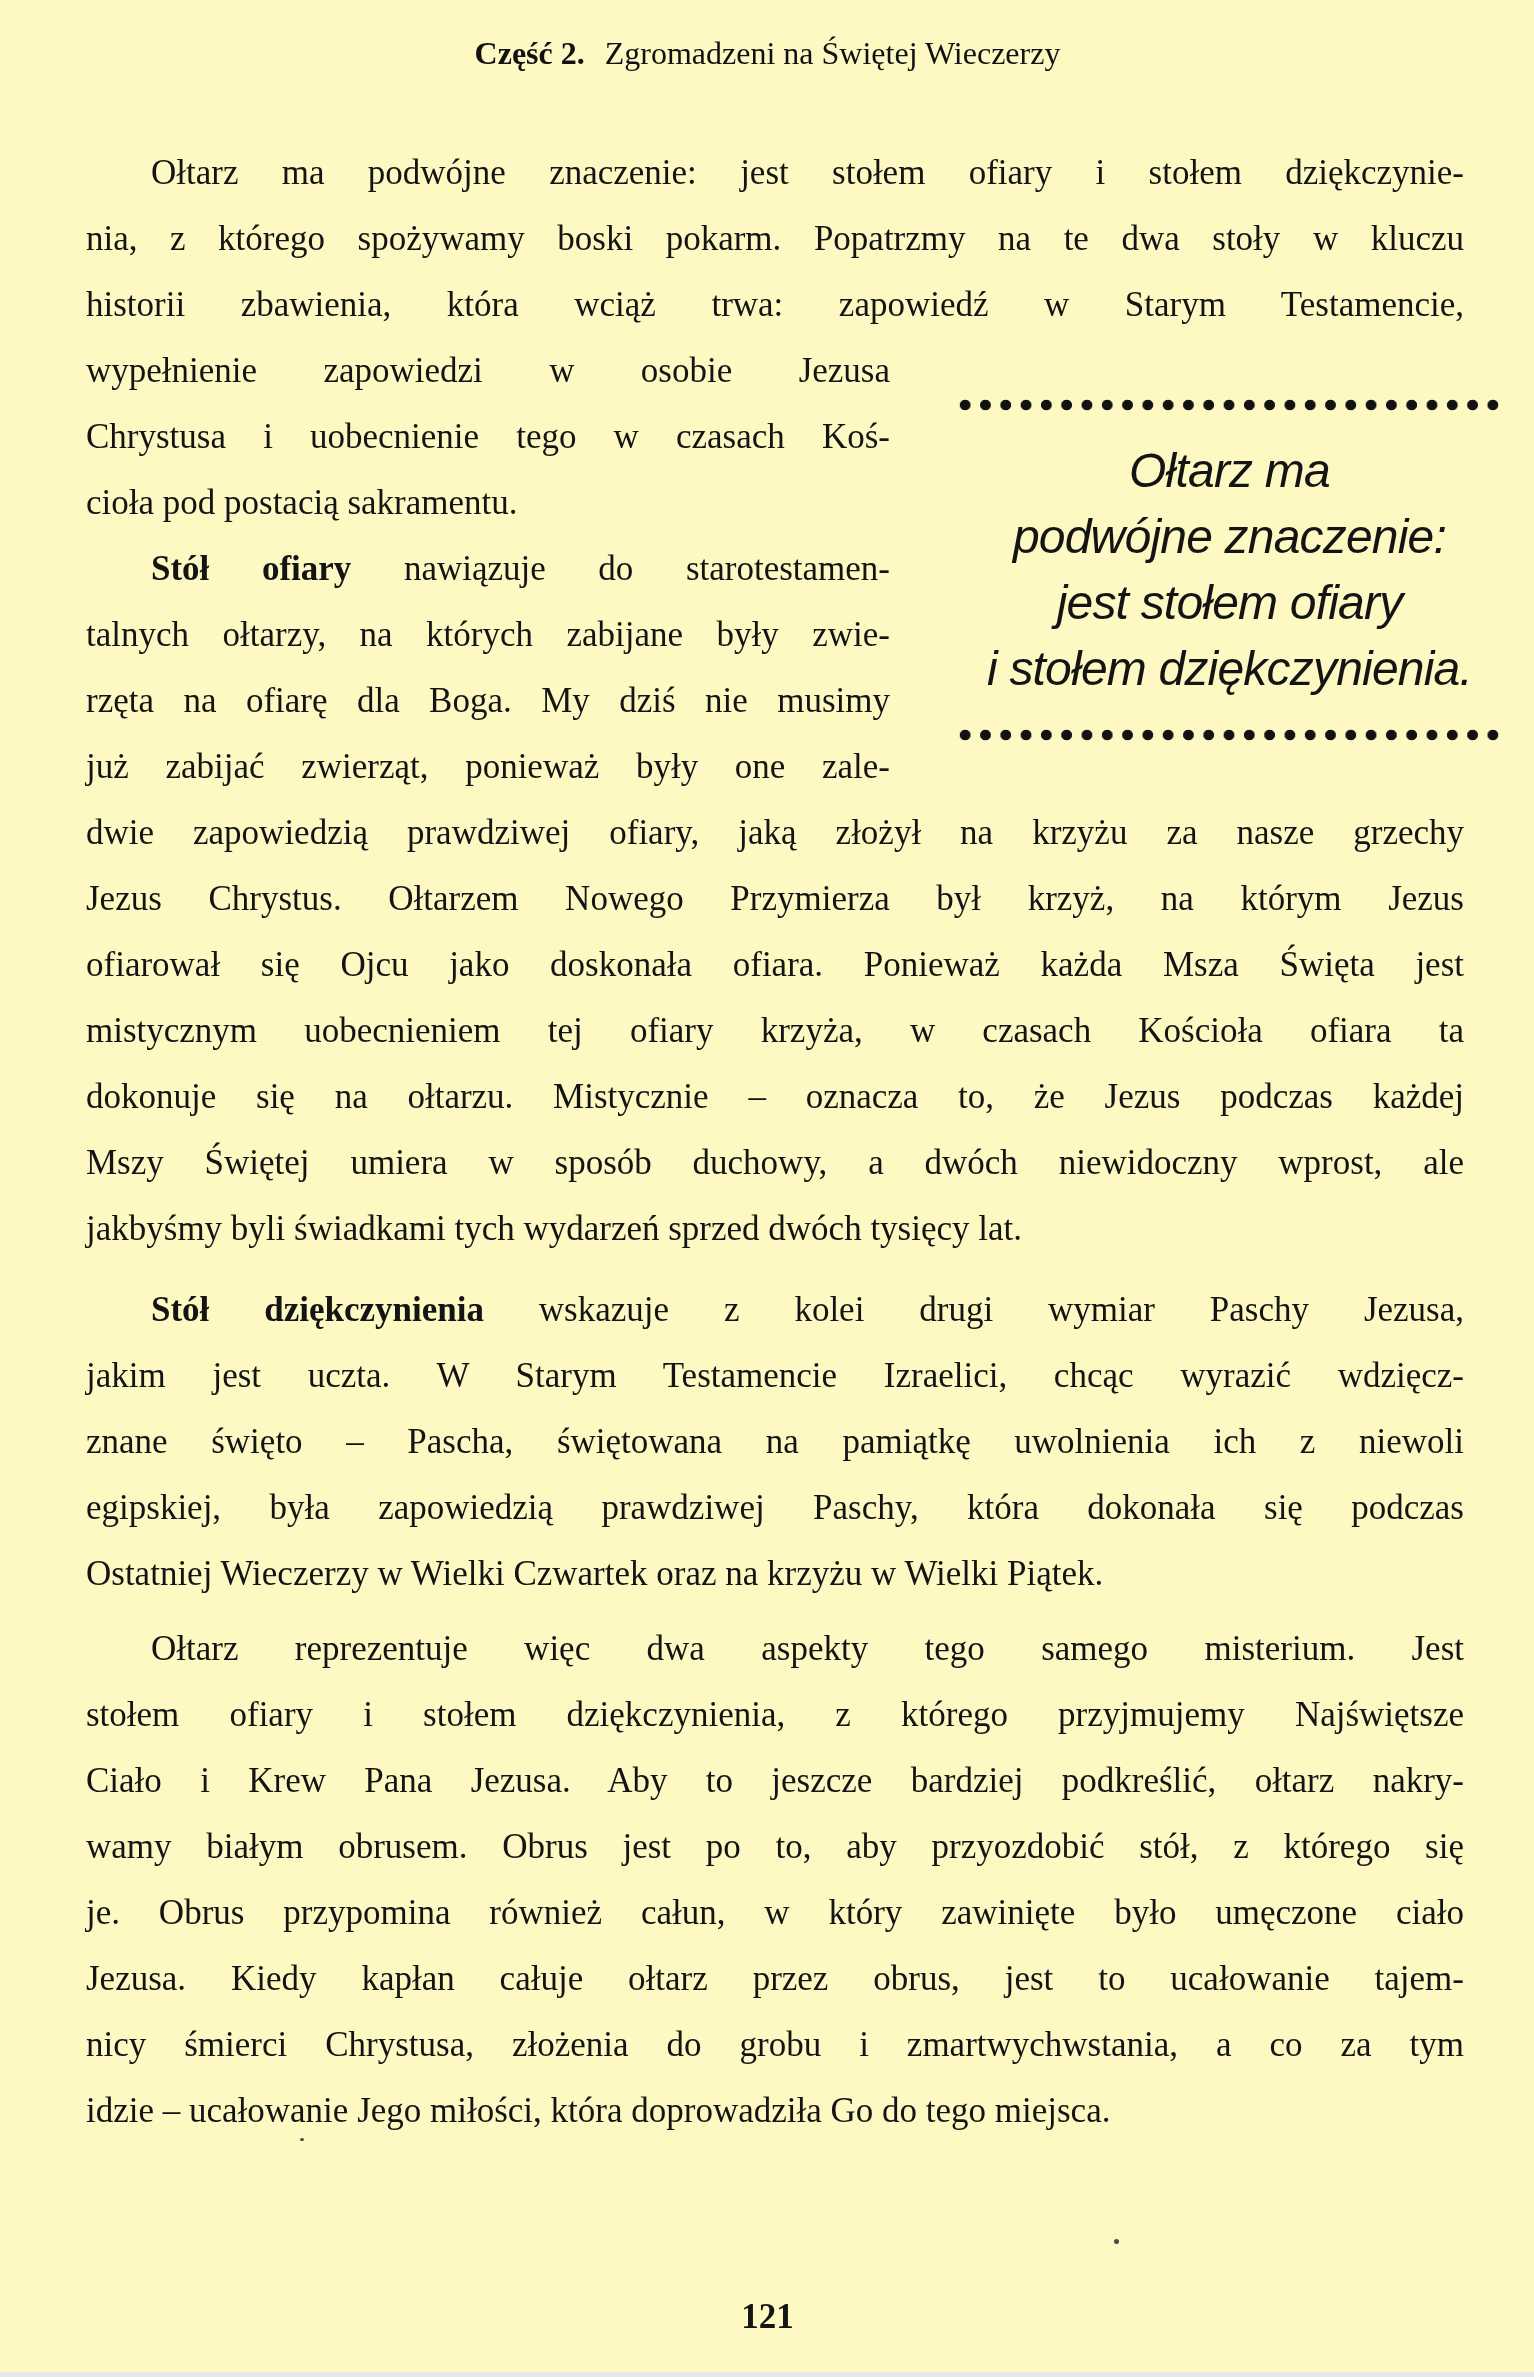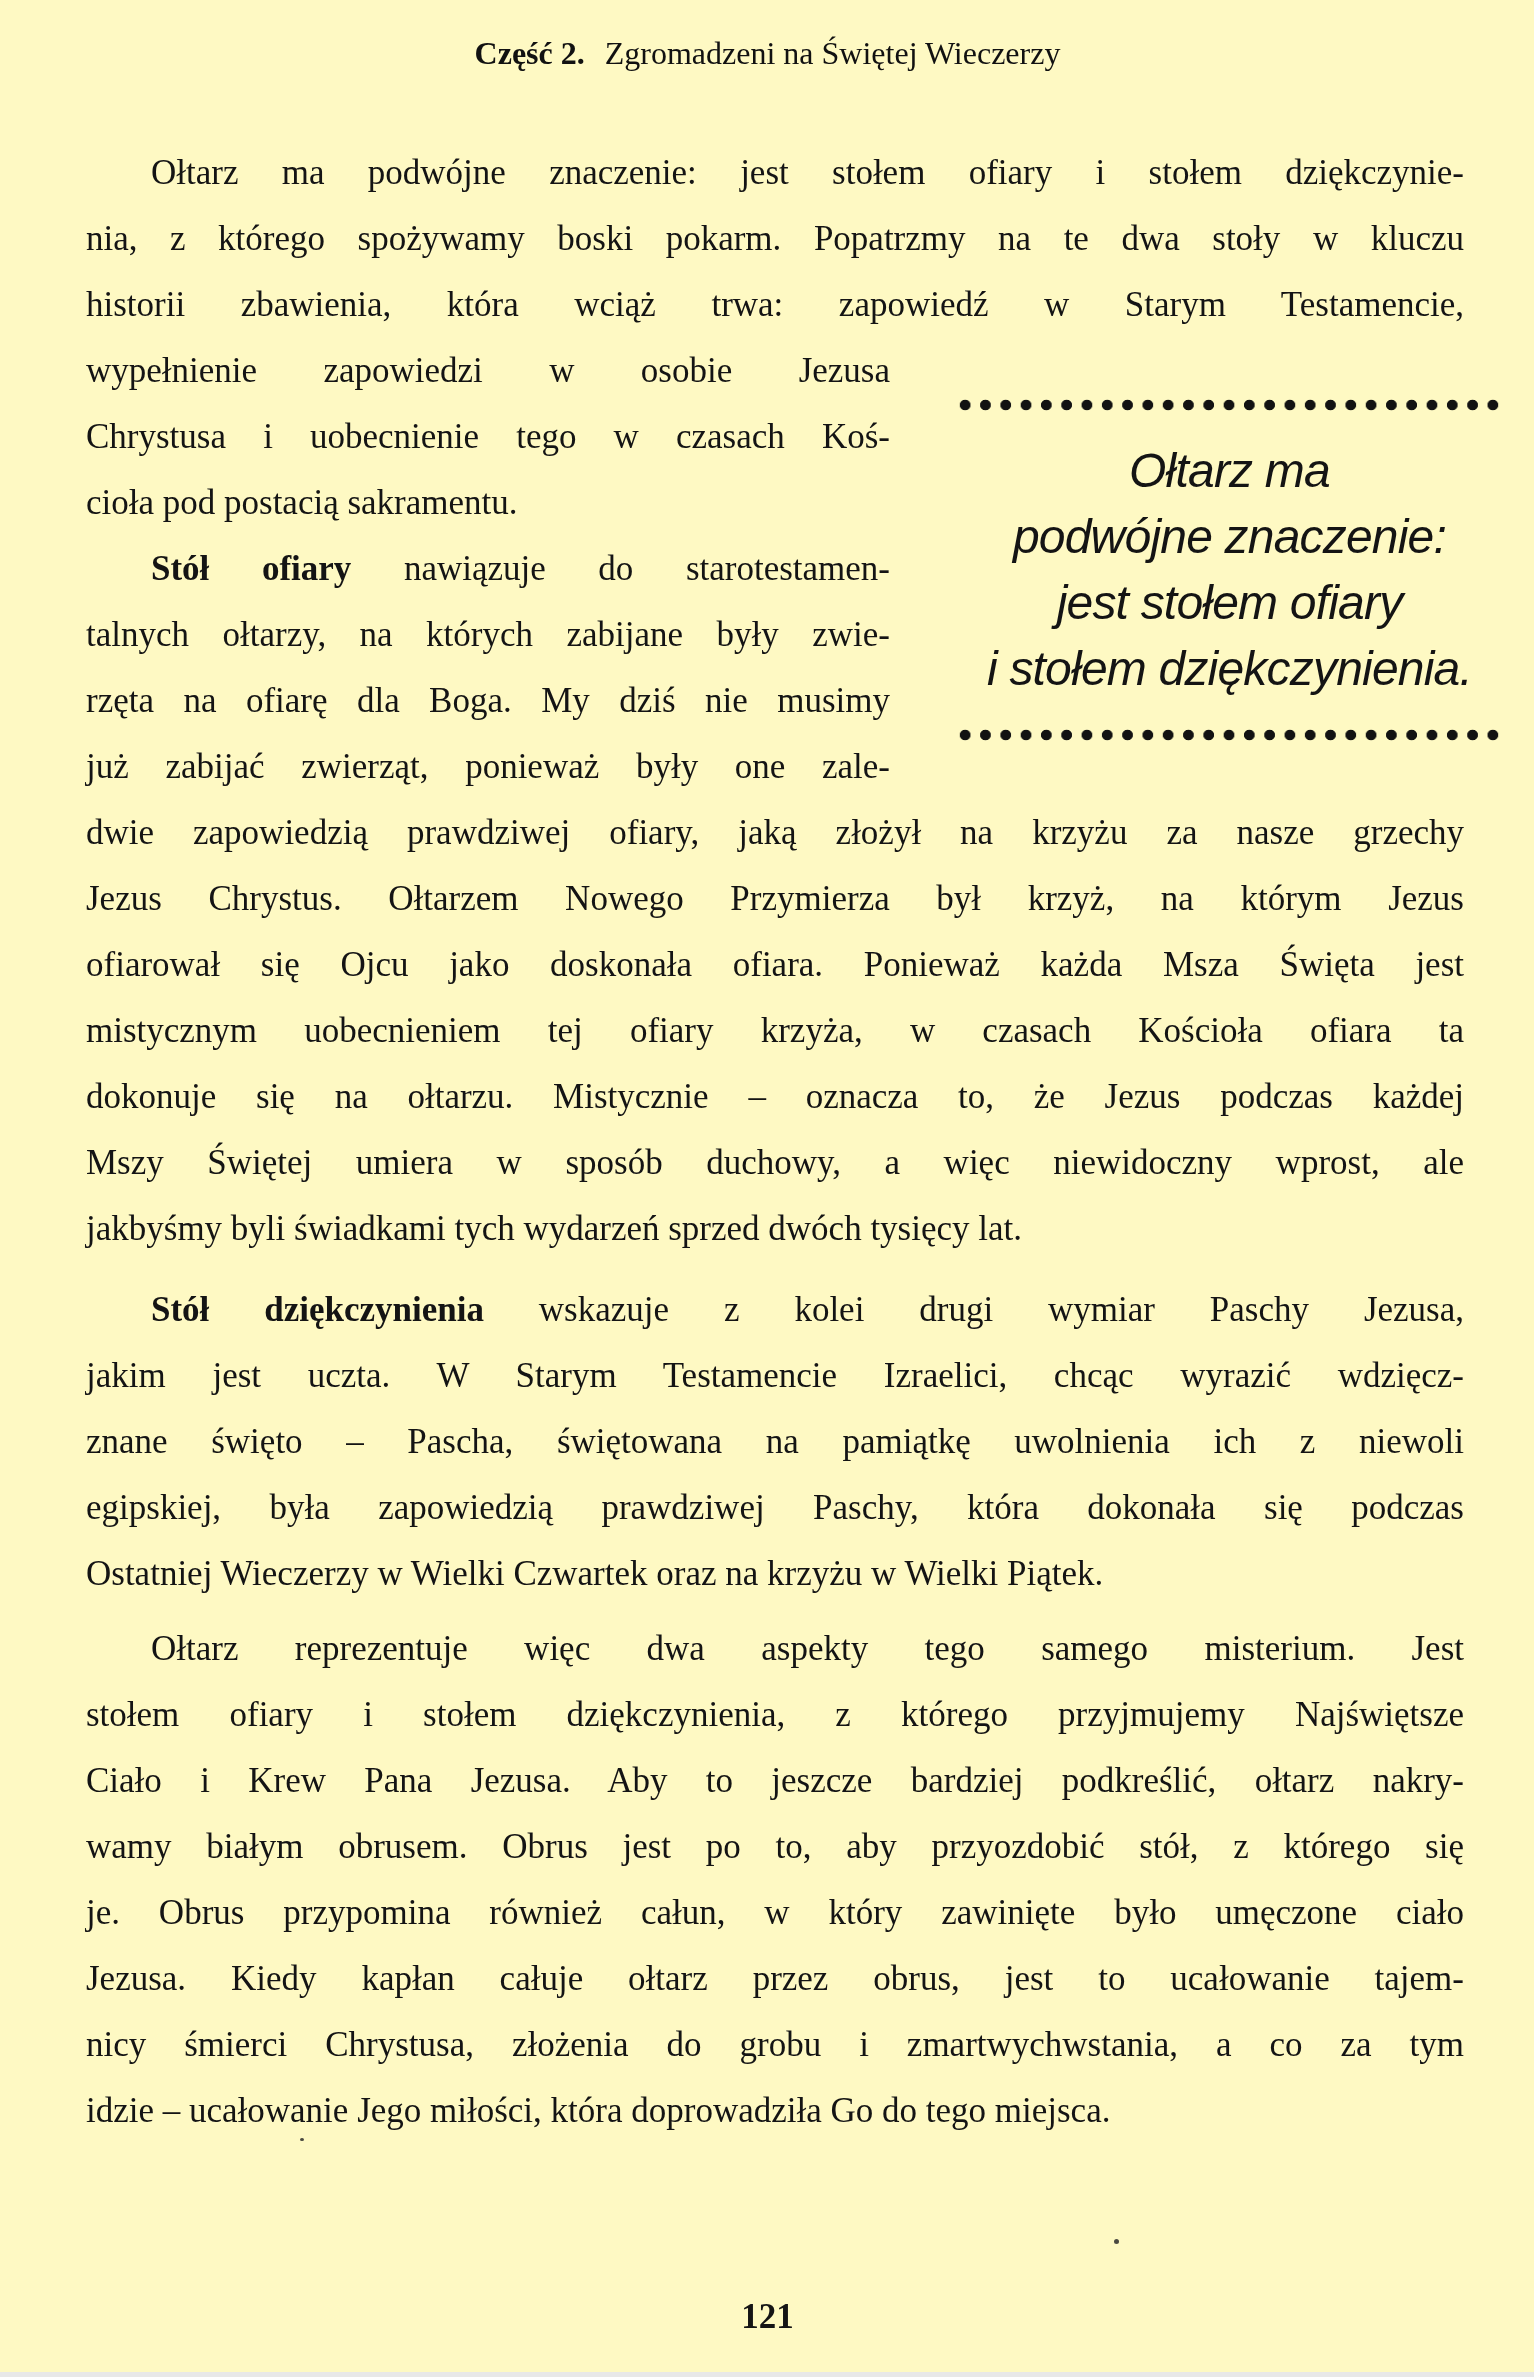--- a/index.html
+++ b/index.html
@@ -66,21 +66,21 @@
     <div class="ln narrow last">cioła pod postacią sakramentu.</div>
     <div class="ln narrow ind"><b>Stół ofiary</b><span> nawiązuje do starotestamen-</span></div>
     <div class="ln narrow">talnych ołtarzy, na których zabijane były zwie-</div>
     <div class="ln narrow">rzęta na ofiarę dla Boga. My dziś nie musimy</div>
     <div class="ln narrow">już zabijać zwierząt, ponieważ były one zale-</div>
     <div class="ln">dwie zapowiedzią prawdziwej ofiary, jaką złożył na krzyżu za nasze grzechy</div>
     <div class="ln">Jezus Chrystus. Ołtarzem Nowego Przymierza był krzyż, na którym Jezus</div>
     <div class="ln">ofiarował się Ojcu jako doskonała ofiara. Ponieważ każda Msza Święta jest</div>
     <div class="ln">mistycznym uobecnieniem tej ofiary krzyża, w czasach Kościoła ofiara ta</div>
     <div class="ln">dokonuje się na ołtarzu. Mistycznie – oznacza to, że Jezus podczas każdej</div>
-    <div class="ln">Mszy Świętej umiera w sposób duchowy, a więc niewidoczny wprost, ale</div>
+    <div class="ln">Mszy Świętej umiera w sposób duchowy, a dwóch niewidoczny wprost, ale</div>
     <div class="ln last">jakbyśmy byli świadkami tych wydarzeń sprzed dwóch tysięcy lat.</div>
     <div class="ln ind g3"><b>Stół dziękczynienia</b><span> wskazuje z kolei drugi wymiar Paschy Jezusa,</span></div>
     <div class="ln">jakim jest uczta. W Starym Testamencie Izraelici, chcąc wyrazić wdzięcz-</div>
     <div class="ln">znane święto – Pascha, świętowana na pamiątkę uwolnienia ich z niewoli</div>
     <div class="ln">egipskiej, była zapowiedzią prawdziwej Paschy, która dokonała się podczas</div>
     <div class="ln last">Ostatniej Wieczerzy w Wielki Czwartek oraz na krzyżu w Wielki Piątek.</div>
     <div class="ln ind g4">Ołtarz reprezentuje więc dwa aspekty tego samego misterium. Jest</div>
     <div class="ln">stołem ofiary i stołem dziękczynienia, z którego przyjmujemy Najświętsze</div>
     <div class="ln">Ciało i Krew Pana Jezusa. Aby to jeszcze bardziej podkreślić, ołtarz nakry-</div>
     <div class="ln">wamy białym obrusem. Obrus jest po to, aby przyozdobić stół, z którego się</div>

